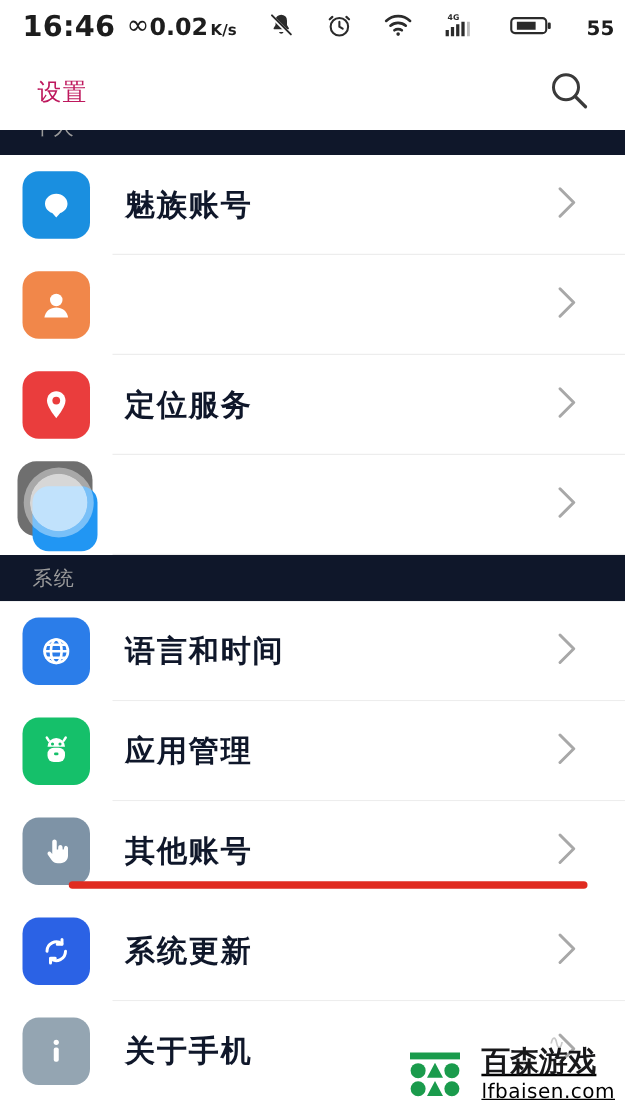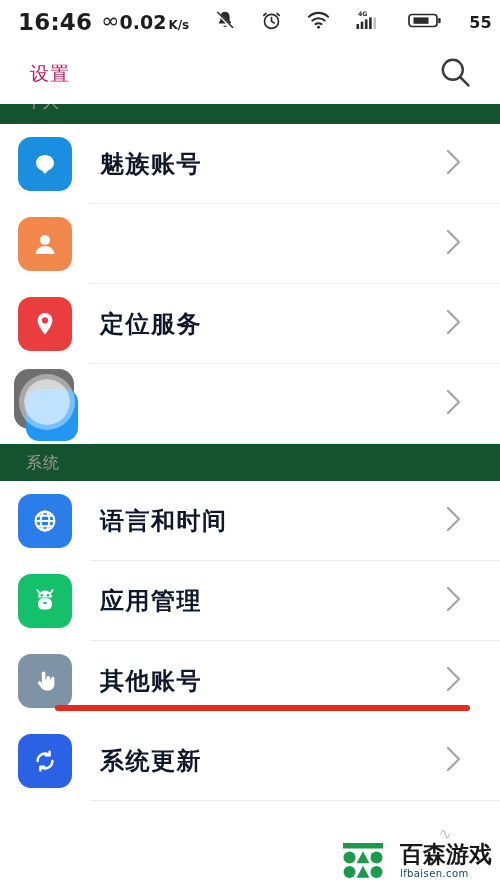--- a/index.html
+++ b/index.html
@@ -30,21 +30,21 @@
   .titlebar {
     height:60px; display:flex; align-items:center;
     padding:0 22px 0 30px; background:#fff;
   }
   .title-text { font-size:19px; color:#be185d; font-weight:400; letter-spacing:1px; }
   .search-btn { margin-left:auto; width:46px; height:46px; display:flex; align-items:center; justify-content:center; }
 
   
   .scroll { position:absolute; top:104px; left:0; right:0; bottom:0; background:#fff; }
   .section-head {
-    background:#14532d; height:37px; display:flex; align-items:flex-end;
+    background:#0f172a; height:37px; display:flex; align-items:flex-end;
     padding:0 0 7px 26px; color:#9b9b9b; font-size:16px; letter-spacing:1px;
   }
   .section-head.clipped { height:20px; align-items:flex-start; padding-bottom:0; overflow:hidden; }
   .section-head.clipped .sh-label { position:relative; top:-12px; }
 
   .row {
     position:relative; height:80px; display:flex; align-items:center;
     padding-left:18px; background:#fff;
   }
   .row::after {
@@ -90,26 +90,26 @@
   }
 
   
   .annot-line {
     position:absolute; height:6px; background:#e02b20; border-radius:3px;
   }
 
   
   .watermark {
     position:absolute; right:8px; bottom:8px;
-    display:flex; align-items:center; gap:16px;
+    display:flex; align-items:center; gap:16px;text-decoration:underline;
   }
   .wm-mark { width:42px; height:40px; }
   .wm-txt { line-height:1; }
   .wm-cn { font-size:23px; font-weight:700; color:#18181a; letter-spacing:0px; }
-  .wm-en { font-size:10px; color:#0c4a6e; letter-spacing:.4px; margin-top:3px; }
+  .wm-en { font-size:16px; color:#000000; letter-spacing:.4px; margin-top:3px; }
   .wm-squig {
     position:absolute; right:46px; bottom:46px;
     color:#c9c9c9; font-size:16px; letter-spacing:2px;
   }
 </style>
 </head>
 <body>
 
 <div id="phone">
 
@@ -310,20 +310,34 @@
         </svg>
       </span>
       <span class="row-label">系统更新</span>
       <span class="chev">
         <svg width="20" height="32" viewBox="0 0 20 32">
             <path d="M4 5 15 16 4 27" fill="none" stroke="#a8a8a8" stroke-width="2.4" stroke-linecap="round" stroke-linejoin="round"></path>
           </svg>
       </span>
     </div>
 
+    <div class="row nosep">
+      <span class="row-icon ic-about">
+        <svg width="32" height="32" viewBox="0 0 32 32">
+          <circle cx="16" cy="8.8" r="2.1" fill="#ffffff"></circle>
+          <rect x="14" y="13" width="4" height="11.4" rx="1.6" fill="#ffffff"></rect>
+        </svg>
+      </span>
+      <span class="row-label">关于手机</span>
+      <span class="chev">
+        <svg width="20" height="32" viewBox="0 0 20 32">
+            <path d="M4 5 15 16 4 27" fill="none" stroke="#a8a8a8" stroke-width="2.4" stroke-linecap="round" stroke-linejoin="round"></path>
+          </svg>
+      </span>
+    </div>
 
   </div>
 
   <div class="annot-line" style="left:55px; top:705px; width:415px;"></div>
 
   <div class="wm-squig">∿</div>
   <div class="watermark">
     <span class="wm-mark">
       <svg width="42" height="40" viewBox="0 0 42 40">
         <rect x="1" y="2" width="40" height="5.5" fill="#1a9b4c"></rect>

